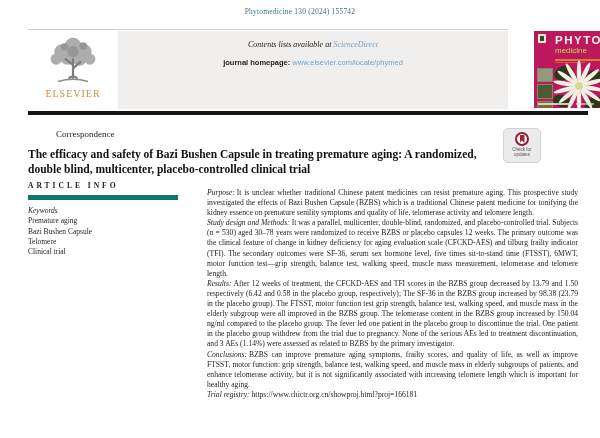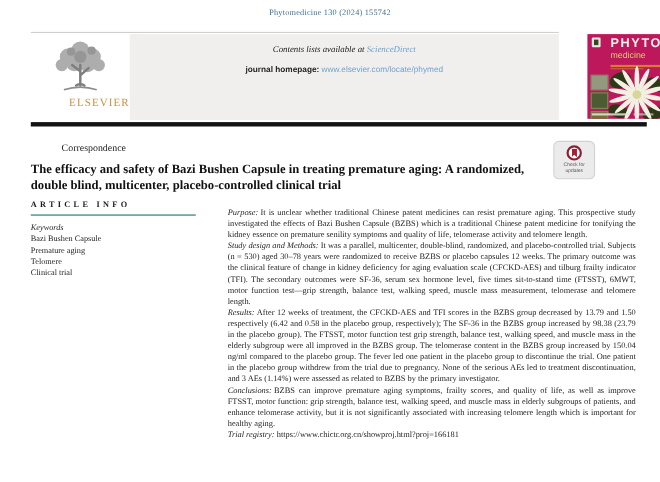--- a/index.html
+++ b/index.html
@@ -10,21 +10,21 @@
   }
   
   .citation {
     position:absolute; top:7px; left:0; width:100%;
     text-align:center; font-size:7.5px; color:#41708e; letter-spacing:.2px;
   }
   .mast-topline { position:absolute; top:29px; left:28px; width:480px; height:1px; background:#cfcfcf; }
 
   
   .masthead { position:absolute; top:31px; left:28px; width:480px; height:78px; }
-  .logo-area { position:absolute; left:0; top:0; width:90px; height:78px; background:#fff; text-align:right; }
+  .logo-area { position:absolute; left:0; top:0; width:90px; height:78px; background:#fff; text-align:center; }
   .logo-area svg { display:block; margin:2px auto 0 auto; }
   .elsevier-word { font-size:10px; letter-spacing:1px; color:#c89243; margin-top:-1px; }
   .banner { position:absolute; left:90px; top:0; width:390px; height:78px; background:#f0efee; text-align:center; }
   .contents-line { margin-top:9px; font-size:8px; color:#1a1a1a;font-style:italic; }
   .contents-line a, .homepage-line a { color:#6fa3cf; text-decoration:none; }
   .banner-title { margin-top:6px; font-size:17px; color:#161616; }
   .homepage-line { margin-top:9px; font-size:7.5px; font-family:"Liberation Sans", sans-serif; color:#222; }
   .homepage-line b { font-weight:bold;text-align:center; }
 
   
@@ -62,21 +62,21 @@
   }
   .badge-crest .ribbon {
     position:absolute; left:2.5px; top:1px; width:5px; height:8px; background:#a32035;
     clip-path:polygon(0 0,100% 0,100% 100%,50% 70%,0 100%);
   }
   .badge-label {
     font-family:"Liberation Sans", sans-serif; font-size:4.5px; line-height:1.15; color:#555;
   }
 
   
-  .col-heading { font-size:7.5px; font-weight:bold; letter-spacing:3px; color:#1c1c1c; padding-bottom:5px; border-bottom:1px solid #0f766e; }
+  .col-heading { font-size:7.5px; font-weight:bold; letter-spacing:3px; color:#1c1c1c; padding-bottom:5px; border-bottom:5px solid #0f766e; }
   .info-col { position:absolute; top:181px; left:28px; width:150px; }
   .abstract-col { position:absolute; top:181px; left:207px; width:371px; }
   .keywords { margin-top:6px; font-size:7.5px; line-height:1.38; color:#1d1d1d; }
   .keywords .kw-label { font-style:italic; }
   .abstract-body { margin-top:7px; font-size:7.6px; line-height:1.33; text-align:justify; color:#1d1d1d; }
   .abstract-body p { margin:0; }
   .plabel { font-style:italic; margin-right:2px; }
 </style>
 </head>
 <body>
@@ -173,22 +173,22 @@
     <div class="badge-crest">
       <div class="ribbon"></div>
     </div>
     <div class="badge-label">Check for updates</div>
   </div>
 
   <div class="info-col">
     <div class="col-heading">ARTICLE INFO</div>
     <div class="keywords">
       <div class="kw-label">Keywords</div>
+      <div>Premature aging</div>
       <div>Bazi Bushen Capsule</div>
-      <div>Premature aging</div>
       <div>Telomere</div>
       <div>Clinical trial</div>
     </div>
   </div>
 
   <div class="abstract-col">
     <div class="abstract-body">
       <p><span class="plabel">Purpose:</span><span>It is unclear whether traditional Chinese patent medicines can resist premature aging. This prospective study investigated the effects of Bazi Bushen Capsule (BZBS) which is a traditional Chinese patent medicine for tonifying the kidney essence on premature senility symptoms and quality of life, telomerase activity and telomere length.</span></p>
       <p><span class="plabel">Study design and Methods:</span><span>It was a parallel, multicenter, double-blind, randomized, and placebo-controlled trial. Subjects (n = 530) aged 30–78 years were randomized to receive BZBS or placebo capsules 12 weeks. The primary outcome was the clinical feature of change in kidney deficiency for aging evaluation scale (CFCKD-AES) and tilburg frailty indicator (TFI). The secondary outcomes were SF-36, serum sex hormone level, five times sit-to-stand time (FTSST), 6MWT, motor function test—grip strength, balance test, walking speed, muscle mass measurement, telomerase and telomere length.</span></p>
       <p><span class="plabel">Results:</span><span>After 12 weeks of treatment, the CFCKD-AES and TFI scores in the BZBS group decreased by 13.79 and 1.50 respectively (6.42 and 0.58 in the placebo group, respectively); The SF-36 in the BZBS group increased by 98.38 (23.79 in the placebo group). The FTSST, motor function test grip strength, balance test, walking speed, and muscle mass in the elderly subgroup were all improved in the BZBS group. The telomerase content in the BZBS group increased by 150.04 ng/ml compared to the placebo group. The fever led one patient in the placebo group to discontinue the trial. One patient in the placebo group withdrew from the trial due to pregnancy. None of the serious AEs led to treatment discontinuation, and 3 AEs (1.14%) were assessed as related to BZBS by the primary investigator.</span></p>

